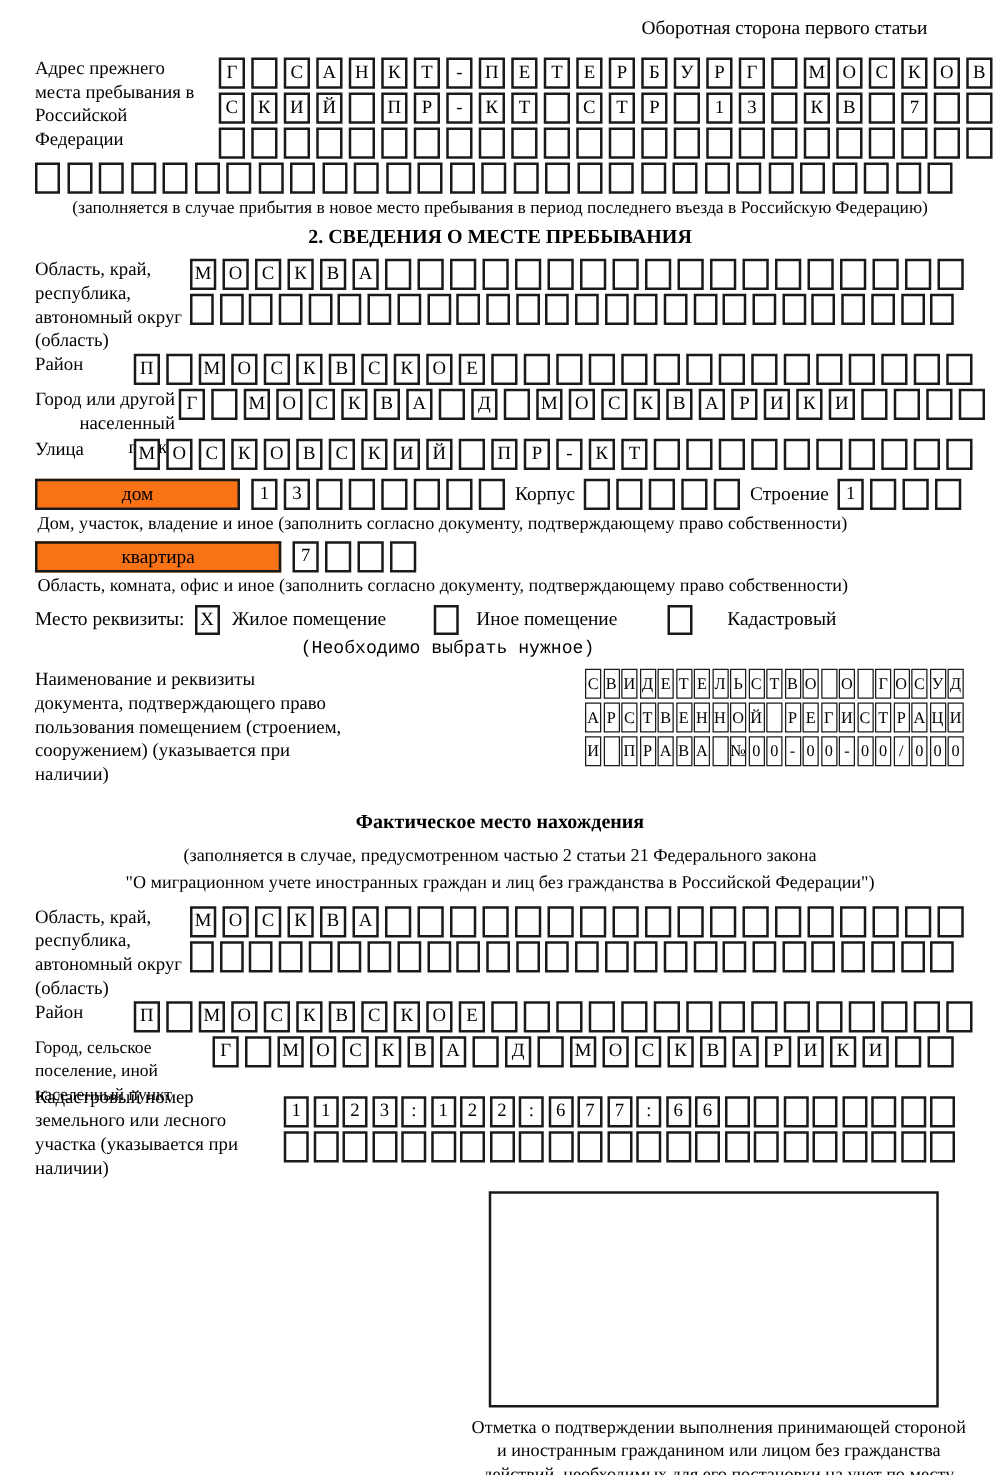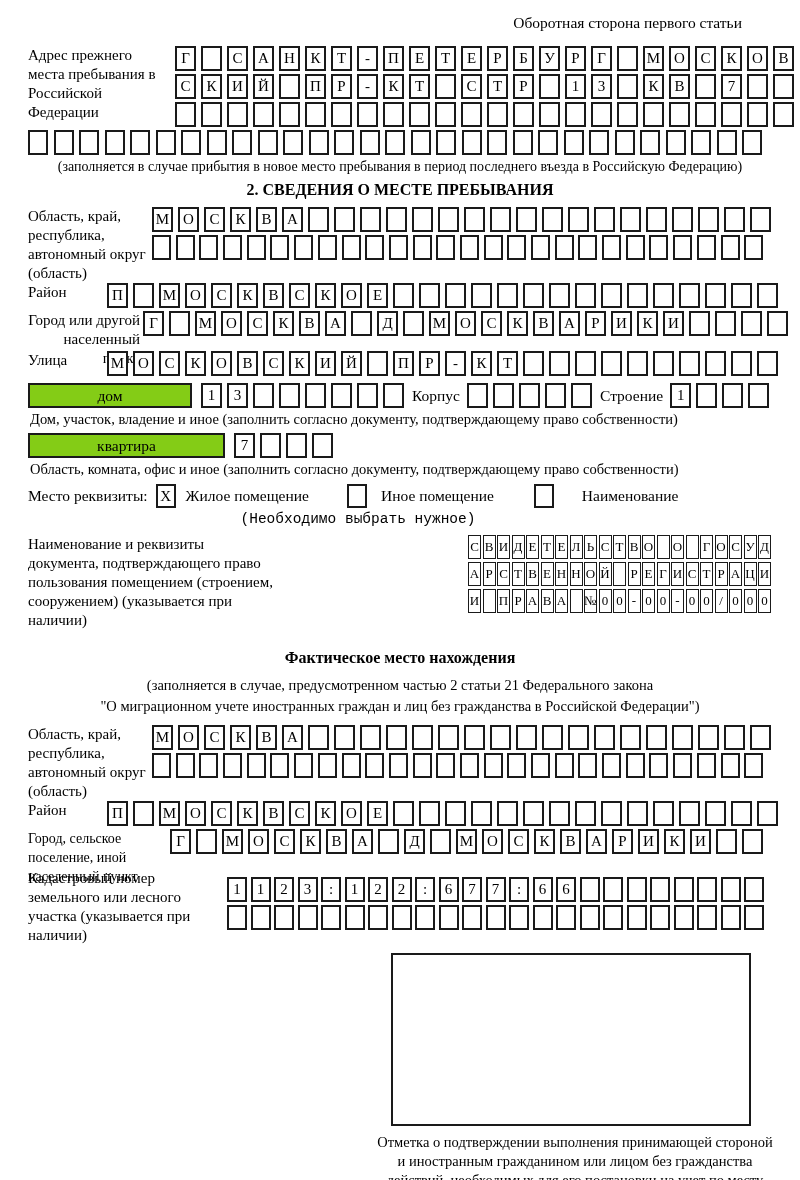--- a/index.html
+++ b/index.html
@@ -20,21 +20,21 @@
   .rg{margin-bottom:3px;}
   .cell{box-sizing:border-box;flex:none;width:21px;height:25px;border:2px solid #1a1a1a;margin-right:5px;
         display:flex;align-items:center;justify-content:center;font-size:15px;background:#fff;}
   .tight .cell{width:19px;margin-right:4.7px;}
   .t29 .cell{width:20px;margin-right:5.5px;}
   .narrow .cell{width:13px;height:24px;margin-right:1.5px;font-size:13px;border-width:1.5px;}
   .kad .cell{width:20px;margin-right:3.5px;}
   .caption{font-size:14px;text-align:center;margin:4px 0 6px 0;}
   .caption-left{font-size:14.5px;margin:3px 0 5px 2px;}
   .sec-title{font-weight:bold;font-size:16px;text-align:center;margin:6px 0 8px 0;}
-  .wide-box{box-sizing:border-box;flex:none;border:2px solid #1a1a1a;height:25px;display:flex;align-items:center;justify-content:center;font-size:15.5px;background:#84cc16;}
+  .wide-box{box-sizing:border-box;flex:none;border:2px solid #1a1a1a;height:25px;display:flex;align-items:center;justify-content:center;font-size:15.5px;background:#f97316;}
   .inline-label{font-size:15.5px;line-height:25px;flex:none;}
   .cb{box-sizing:border-box;flex:none;width:20px;height:24px;border:2px solid #1a1a1a;display:flex;align-items:center;justify-content:center;font-size:15px;background:#fff;}
   .mesto-row{display:flex;align-items:center;font-size:15.5px;margin-top:6px;}
   .note-center{font-size:14.5px;text-align:center;width:340px;margin:3px 0 8px 160px;font-family:Liberation Mono, monospace;}
   .fact-caption{font-size:14.5px;text-align:center;line-height:21px;}
   .mark-wrap{margin-left:347px;width:400px;margin-top:6px;}
   .mark-box{box-sizing:border-box;margin-left:16px;width:360px;height:173px;border:2px solid #1a1a1a;background:#fff;}
   .mark-caption{font-size:14.5px;line-height:19px;text-align:center;margin-top:7px;}
   .h74{height:76px;} .h112{height:112px;} .h38{height:40px;} .h70{height:78px;}
   .mt8{margin-top:8px;} .mt14{margin-top:14px;} .mt4{margin-top:4px;}
@@ -370,21 +370,21 @@
   </div>
   <div class="caption-left">Область, комната, офис и иное (заполнить согласно документу, подтверждающему право собственности)</div>
 
   <div class="mesto-row">
     <span>Место реквизиты:</span>
     <div class="cb" style="margin-left:8px;">X</div>
     <span style="margin-left:10px;">Жилое помещение</span>
     <div class="cb" style="margin-left:38px;"></div>
     <span style="margin-left:14px;">Иное помещение</span>
     <div class="cb" style="margin-left:40px;"></div>
-    <span style="margin-left:28px;">Наименование</span>
+    <span style="margin-left:28px;">Кадастровый</span>
   </div>
   <div class="note-center">(Необходимо выбрать нужное)</div>
 
   <div class="frow h112">
     <div class="flabel w440">
         <span>Наименование и реквизиты документа, подтверждающего право пользования помещением (строением, сооружением) (указывается при наличии)</span>
       </div>
     <div>
       <div class="cells rg narrow">
           <div class="cell">С</div>

